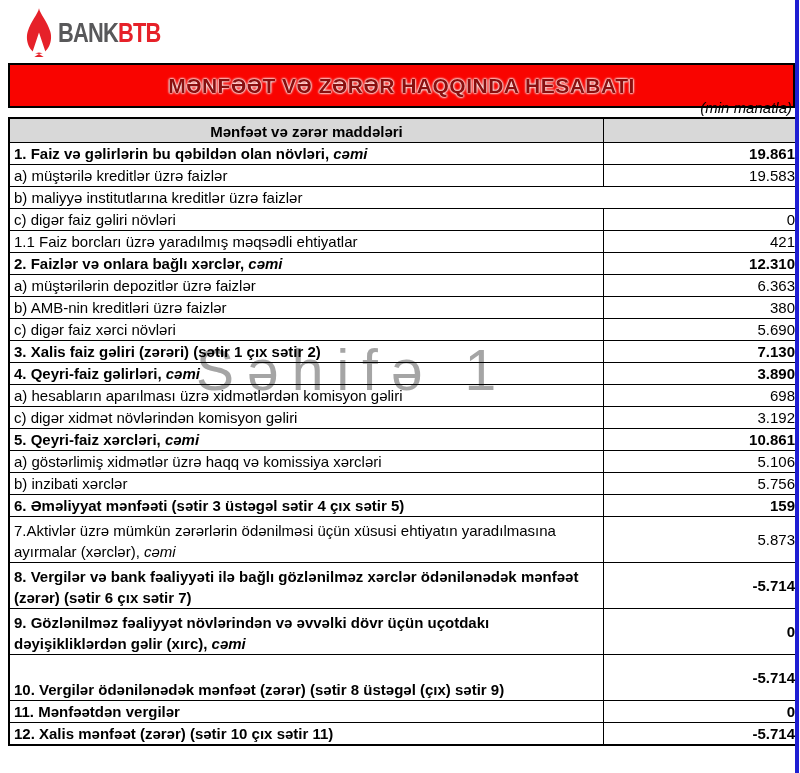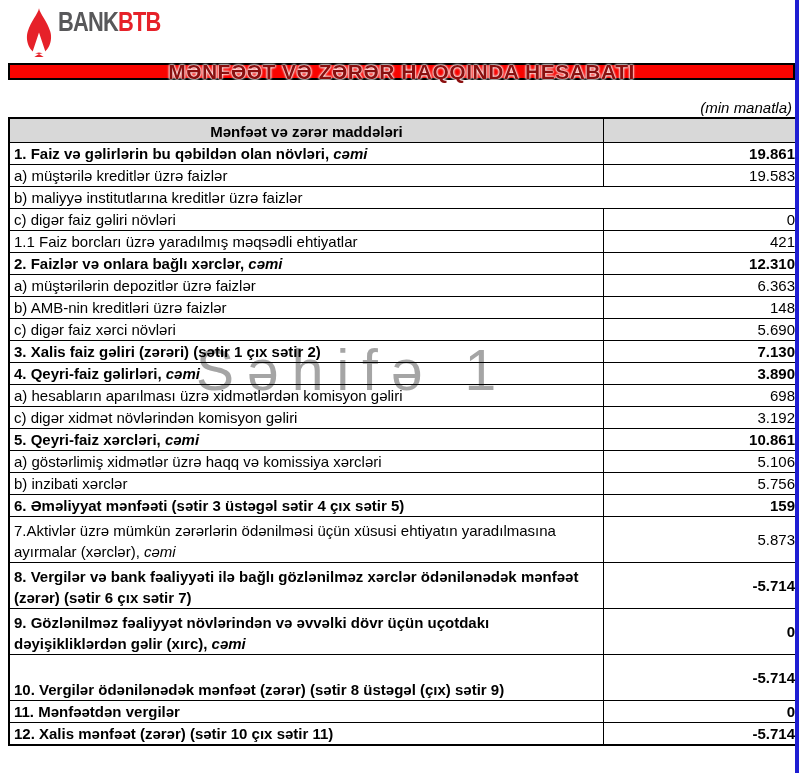--- a/index.html
+++ b/index.html
@@ -1,28 +1,28 @@
 <!DOCTYPE html>
 <html><head>
 <meta charset="utf-8">
 <style>
   * { margin:0; padding:0; box-sizing:border-box; }
   html,body { width:800px; height:773px; background:#ffffff; overflow:hidden;
               font-family:"Liberation Sans", sans-serif; position:relative; }
 
   
-  .logo { position:absolute; left:24px; top:6px; display:flex; z-index:2; }
+  .logo { position:absolute; left:24px; top:6px; display:flex; align-items:center; z-index:2; }
   .logo svg { display:block; }
   .logo-text { margin-left:4px; font-size:28px; font-weight:bold; letter-spacing:-1px;
                transform:scaleX(.78); transform-origin:left center; white-space:nowrap; }
   .logo-bank { color:#58585a; }
   .logo-btb  { color:#e62129; }
 
   
-  .banner { position:absolute; left:8px; top:63px; width:787px; height:17px;
+  .banner { position:absolute; left:8px; top:63px; width:787px; height:45px;
             background:#f90400; border:2px solid #000;
             display:flex; align-items:center; justify-content:center; z-index:2; }
   .banner span { font-size:21px; font-weight:bold; letter-spacing:.5px; color:#8b0f0f;
                  text-shadow:0 0 2px #fff, 0 0 2px #fff, 0 0 3px #fff; }
 
   
   .unit-note { position:absolute; top:99px; right:8px; font-size:15px; font-style:italic;
                color:#000; z-index:2; }
 
   
@@ -95,21 +95,21 @@
     <div class="row bold">
     <div class="cell label"><span>2. Faizlər və onlara bağlı xərclər, </span><span class="it">cəmi</span></div>
     <div class="cell value">12.310</div>
   </div>
     <div class="row">
     <div class="cell label"><span>a) müştərilərin depozitlər üzrə faizlər</span><span class="it"></span></div>
     <div class="cell value">6.363</div>
   </div>
     <div class="row">
     <div class="cell label"><span>b) AMB-nin kreditləri üzrə faizlər</span><span class="it"></span></div>
-    <div class="cell value">148</div>
+    <div class="cell value">380</div>
   </div>
     <div class="row">
     <div class="cell label"><span>c) digər faiz xərci növləri</span><span class="it"></span></div>
     <div class="cell value">5.690</div>
   </div>
     <div class="row bold">
     <div class="cell label"><span>3. Xalis faiz gəliri (zərəri) (sətir 1 çıx sətir 2)</span><span class="it"></span></div>
     <div class="cell value">7.130</div>
   </div>
     <div class="row bold">

